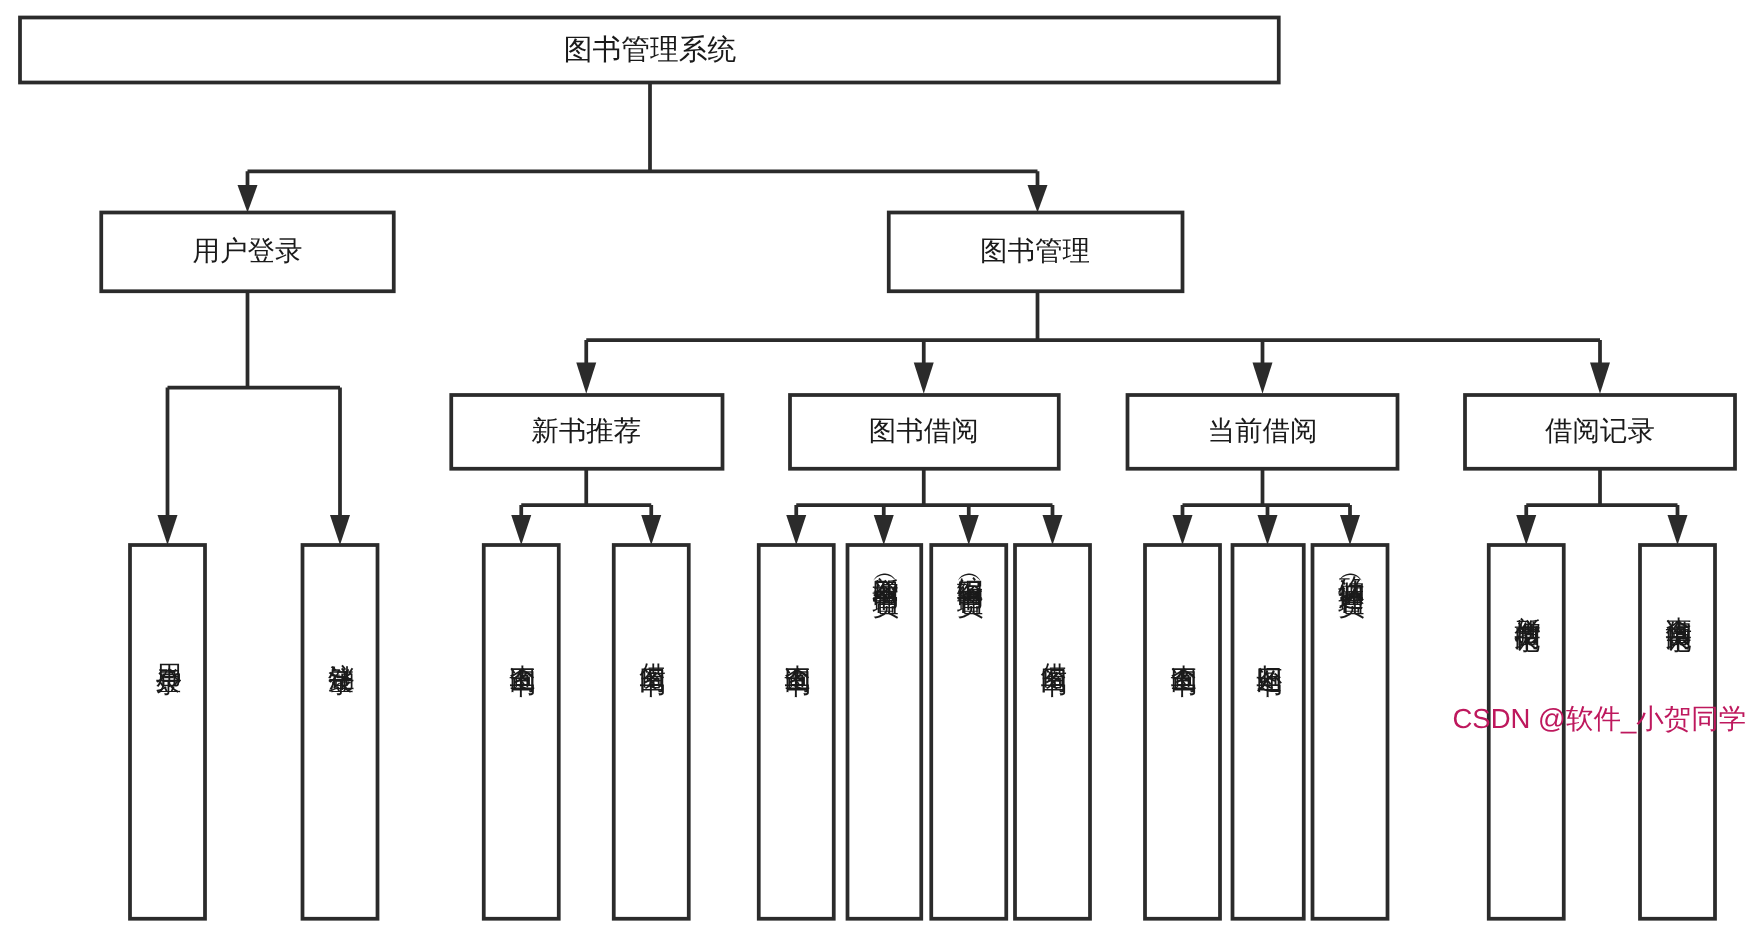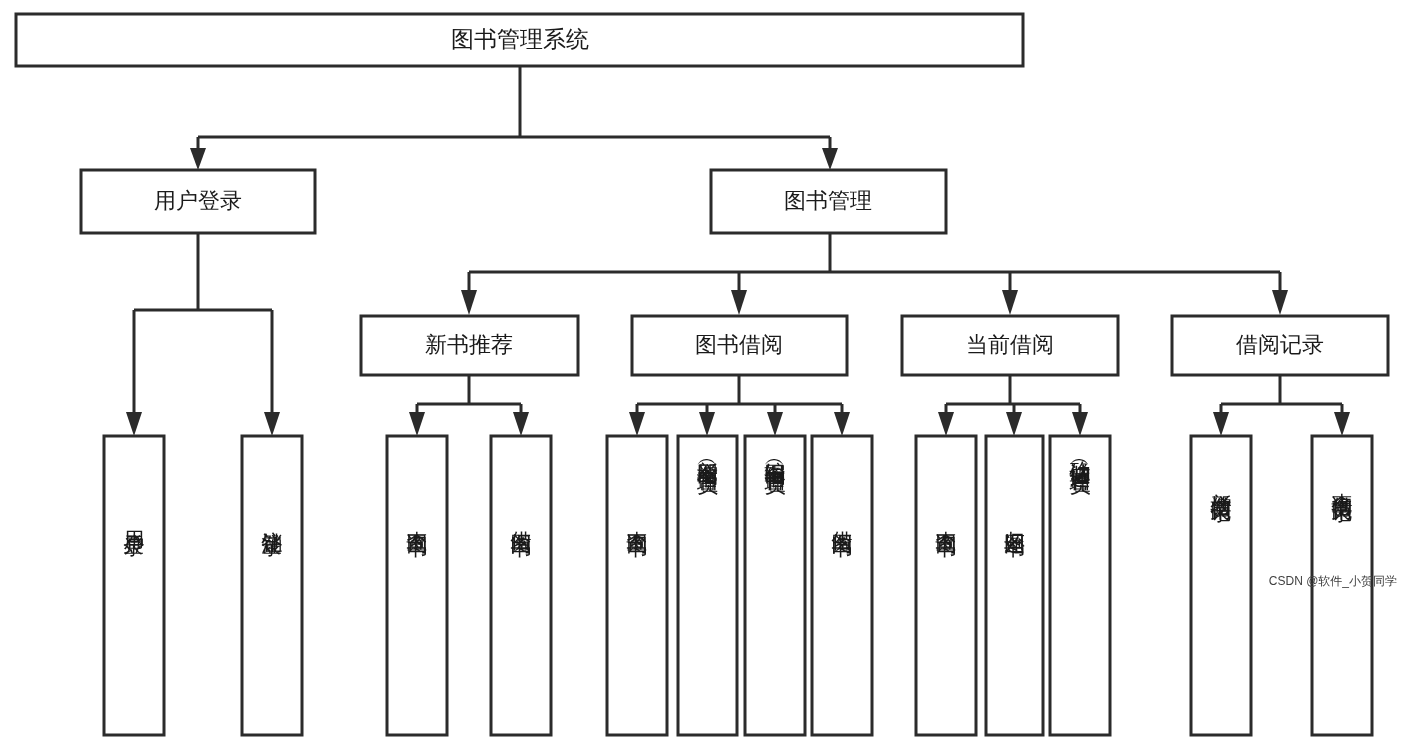--- a/index.html
+++ b/index.html
@@ -69,22 +69,22 @@
     line-height: 1.05;
     color: #1a1a1a;
     letter-spacing: 2px;
     white-space: nowrap;
   }
   .watermark {
     position: absolute;
     right: 8px;
     bottom: 6px;
     font-family: "Liberation Sans", "DejaVu Sans", sans-serif;
-    font-size: 12px;
-    color: #404040;
+    font-size: 22px;
+    color: #be185d;
     white-space: nowrap;
     user-select: none;
   }
 </style>
 </head>
 <body>
 
 <div id="diagram-root">
 
   <svg class="flow" viewBox="0 0 1405 747" xmlns="http://www.w3.org/2000/svg">

